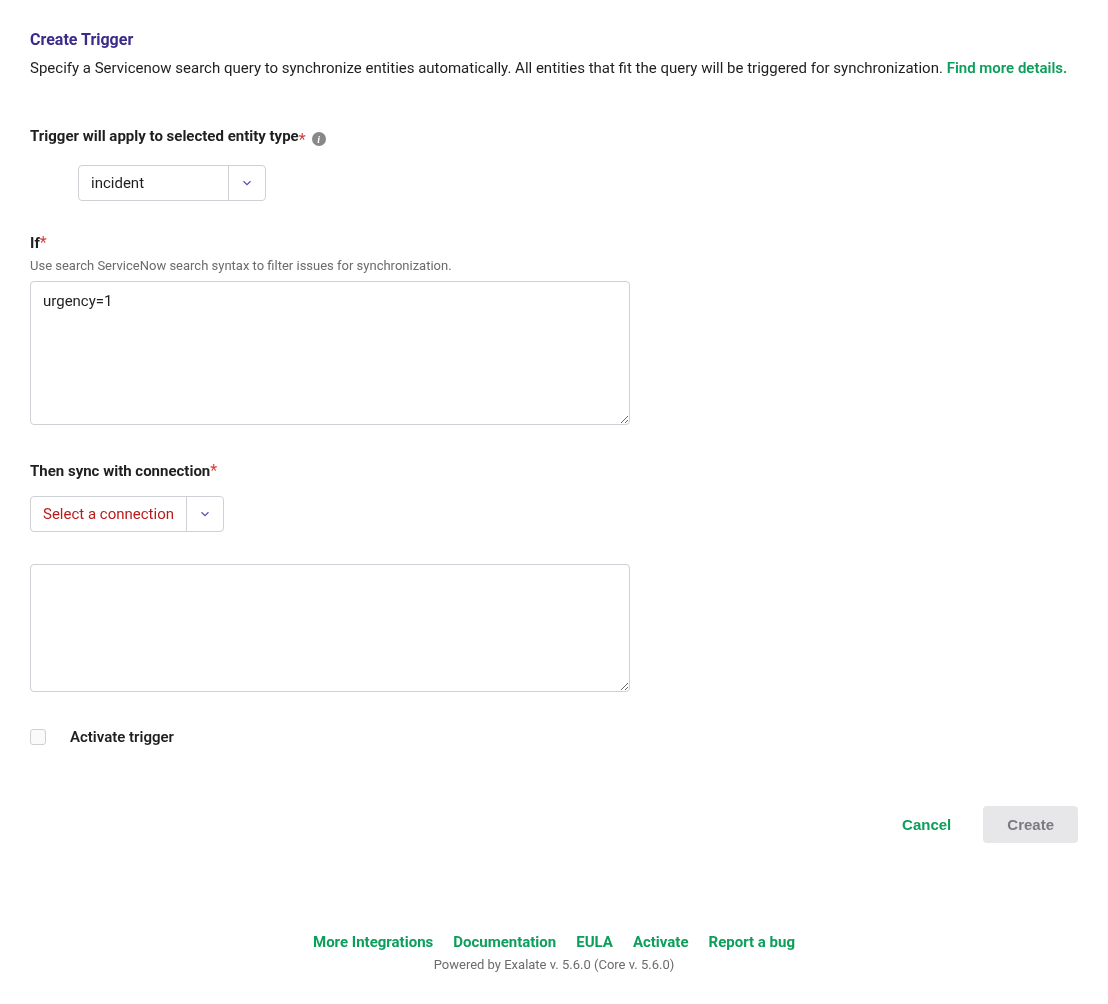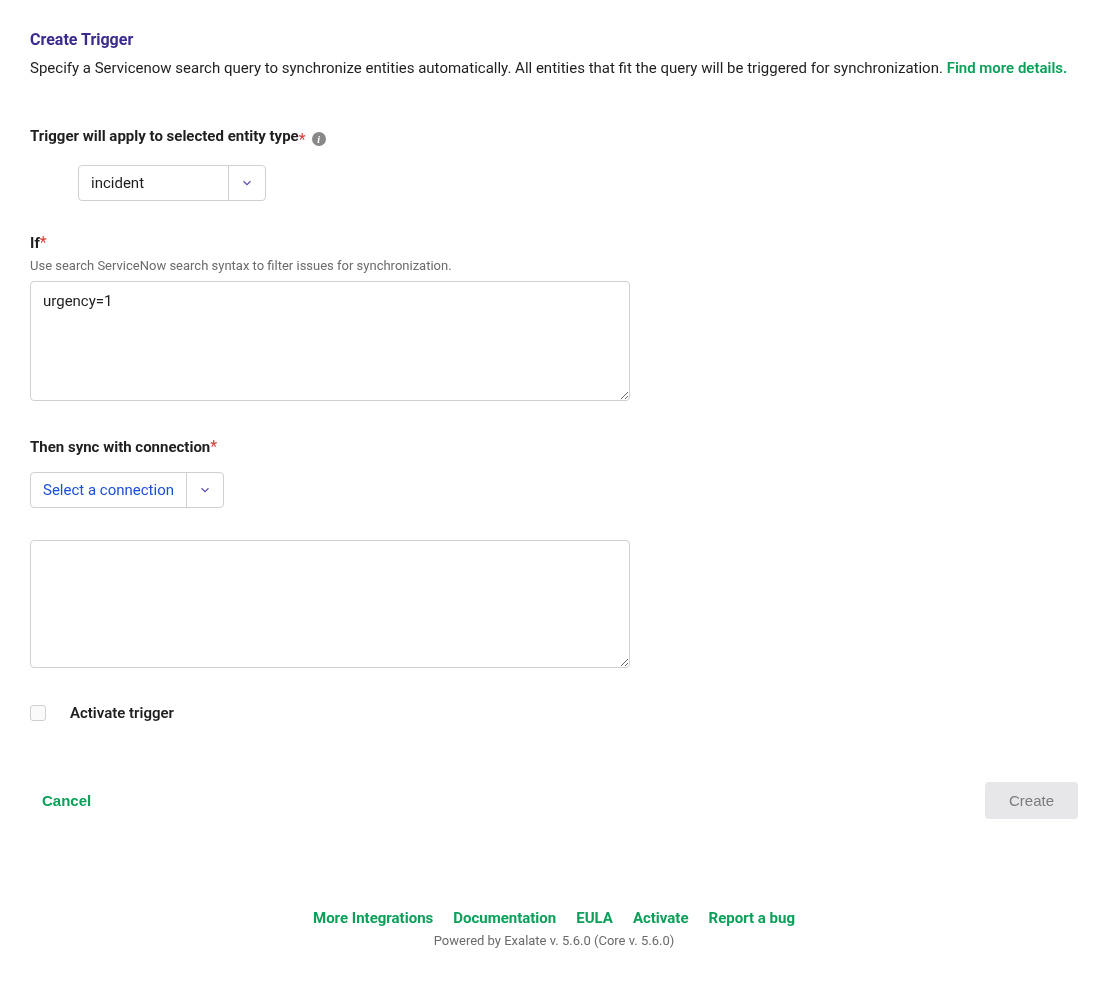--- a/index.html
+++ b/index.html
@@ -81,21 +81,21 @@
       padding: 0 12px;
       font-size: 15px;
       color: #1f1f1f;
       border-right: 1px solid #cfcfd6;
       height: 100%;
       display: flex;
       align-items: center;
       min-width: 150px;
     }
     .select-value.placeholder {
-      color: #1d4ed8;
+      color: #b91c1c;
       min-width: 130px;
       text-align: right;
     }
     .select-chevron {
       width: 36px;
       display: flex;
       align-items: center;
       justify-content: center;
     }
     .chevron-svg {
@@ -108,21 +108,21 @@
     textarea.form-textarea {
       width: 600px;
       border: 1px solid #cfcfd6;
       border-radius: 4px;
       padding: 10px 12px;
       font-size: 15px;
       font-family: inherit;
       color: #1f1f1f;
       resize: both;
     }
-    .textarea-if { height: 120px; }
+    .textarea-if { height: 144px; }
     .textarea-notes { height: 128px; }
     .checkbox-row {
       display: flex;
       align-items: center;
       gap: 24px;
       margin-top: 8px;
     }
     .checkbox-box {
       width: 16px;
       height: 16px;
@@ -132,40 +132,40 @@
       cursor: pointer;
     }
     .checkbox-label {
       font-size: 15px;
       font-weight: 600;
       color: #1f1f1f;
     }
     .actions-row {
       margin-top: 60px;
       display: flex;
-      justify-content: space-between;
+      justify-content: flex-end;
       align-items: center;
       gap: 20px;
       max-width: 1060px;
     }
     .btn-cancel {
       background: transparent;
       border: none;
       color: #0b9f5a;
       font-size: 15px;
       font-weight: 600;
       cursor: pointer;
       padding: 10px 12px;
     }
     .btn-create {
       background: #e7e7e9;
       border: none;
       color: #7a7a80;
       font-size: 15px;
-      font-weight: 400;
+      font-weight: 700;
       padding: 10px 24px;
       border-radius: 4px;
       cursor: not-allowed;
     }
     .footer {
       margin-top: 90px;
       text-align: center;
     }
     .footer-links {
       display: flex;

